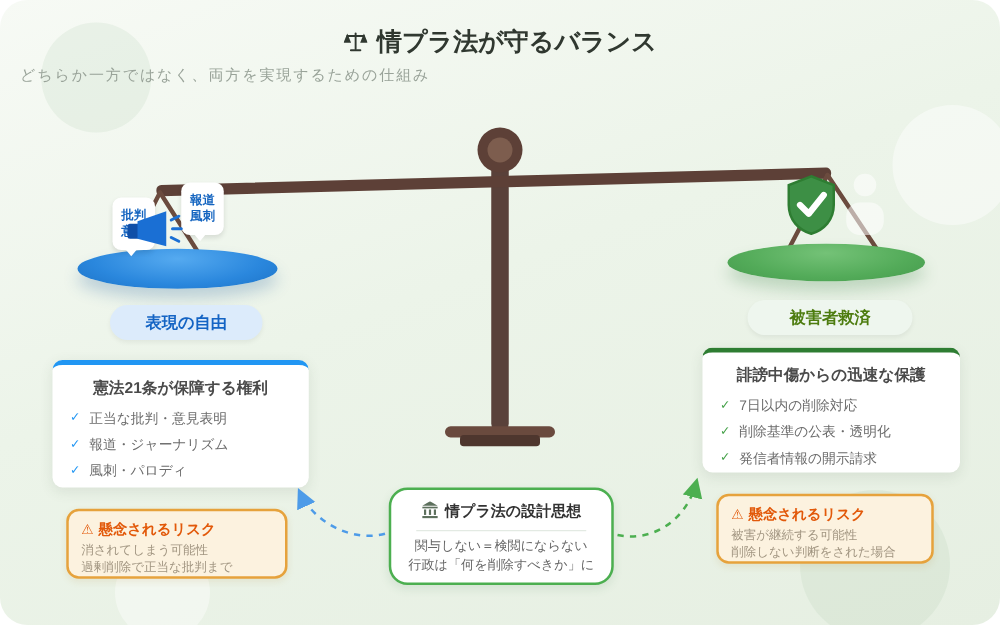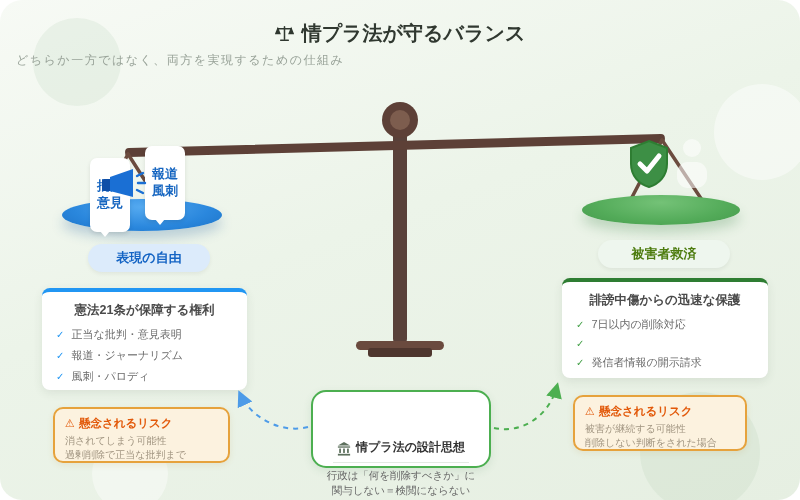--- a/index.html
+++ b/index.html
@@ -52,21 +52,21 @@
   .pan { position: absolute; border-radius: 50%; }
   .pan-left { left: 62px; top: 199px; width: 160px; height: 32px;
     background: radial-gradient(ellipse at 50% 25%, #55aaf0 0%, #2a87dd 60%, #1c72c6 100%);
     box-shadow: 0 8px 12px rgba(40,100,160,0.25); }
   .pan-right { left: 582px; top: 195px; width: 158px; height: 30px;
     background: radial-gradient(ellipse at 50% 25%, #74c277 0%, #53ab59 60%, #459a4c 100%);
     box-shadow: 0 8px 12px rgba(60,130,70,0.25); }
 
   
   .bubble { position: absolute; background: #ffffff; border-radius: 7px;
-    padding: 20px 7px; font-size: 13px; font-weight: bold; color: #1565c0;
+    padding: 8px 7px; font-size: 10px; font-weight: bold; color: #1565c0;
     line-height: 1.3; text-align: center; box-shadow: 0 2px 4px rgba(0,0,0,0.1); }
   .bubble::after { content:""; position: absolute; bottom: -5px; left: 10px;
     border-left: 5px solid transparent; border-right: 5px solid transparent;
     border-top: 6px solid #ffffff; }
   .bubble1 { left: 90px; top: 158px; }
   .bubble2 { left: 145px; top: 146px; }
   .bubble span { display: block; }
 
   .megaphone { position: absolute; left: 101px; top: 168px; }
   .shield { position: absolute; left: 627px; top: 139px; }
@@ -96,22 +96,22 @@
   .risk-left { left: 53px; top: 407px; width: 177px; height: 56px; }
   .risk-right { left: 573px; top: 395px; width: 174px; height: 56px; }
   .risk-title { font-size: 11.5px; font-weight: bold; color: #e2590a; margin-bottom: 3px; }
   .risk-title .warn { margin-right: 4px; font-size: 11px; }
   .risk-body { font-size: 10px; color: #a19581; line-height: 1.35; }
 
   
   .center-card { position: absolute; left: 311px; top: 390px; width: 180px; height: 78px;
     background: #ffffff; border: 2px solid #4caf50; border-radius: 15px;
     box-shadow: 0 3px 8px rgba(60,120,70,0.12); padding-top: 9px; }
-  .center-title { display: flex; justify-content: center; align-items: flex-end; gap: 5px;
-    font-size: 12px; font-weight: bold; color: #333; margin-top: 38px; }
+  .center-title { display: flex; justify-content: center; align-items: flex-start; gap: 5px;
+    font-size: 12px; font-weight: bold; color: #333; }
   .center-divider { height: 1px; background: #e3eae3; margin: 6px 20px 5px; }
   .center-body { text-align: center; font-size: 10.5px; color: #666; line-height: 1.45; }
 </style>
 </head>
 <body>
 
 <div class="canvas">
   <div class="panel">
     <div class="deco deco1"></div>
     <div class="deco deco2"></div>
@@ -197,20 +197,21 @@
     </div>
 
     <div class="card card-right">
       <div class="card-title">誹謗中傷からの迅速な保護</div>
       <div class="card-item">
         <span class="chk">✓</span>
         <span>7日以内の削除対応</span>
       </div>
       <div class="card-item">
         <span class="chk">✓</span>
+        <span>削除基準の公表・透明化</span>
       </div>
       <div class="card-item">
         <span class="chk">✓</span>
         <span>発信者情報の開示請求</span>
       </div>
     </div>
 
     <div class="risk risk-left">
       <div class="risk-title">
         <span class="warn">⚠</span><span>懸念されるリスク</span>
@@ -239,22 +240,22 @@
             <rect x="2.5" y="7.5" width="2" height="5"></rect>
             <rect x="7" y="7.5" width="2" height="5"></rect>
             <rect x="11.5" y="7.5" width="2" height="5"></rect>
             <rect x="1" y="13.5" width="14" height="2"></rect>
           </g>
         </svg>
         <span>情プラ法の設計思想</span>
       </div>
       <div class="center-divider"></div>
       <div class="center-body">
+        <div>関与しない＝検閲にならない</div>
         <div>行政は「何を削除すべきか」に</div>
-        <div>関与しない＝検閲にならない</div>
       </div>
     </div>
 
     <svg class="arrow-svg">
       <defs>
         <marker id="ah-blue" markerWidth="9" markerHeight="9" refX="6" refY="4" orient="auto">
           <path d="M0,0 L8,4 L0,8 Z" fill="#4d9be8"></path>
         </marker>
         <marker id="ah-green" markerWidth="9" markerHeight="9" refX="6" refY="4" orient="auto">
           <path d="M0,0 L8,4 L0,8 Z" fill="#4caf50"></path>

